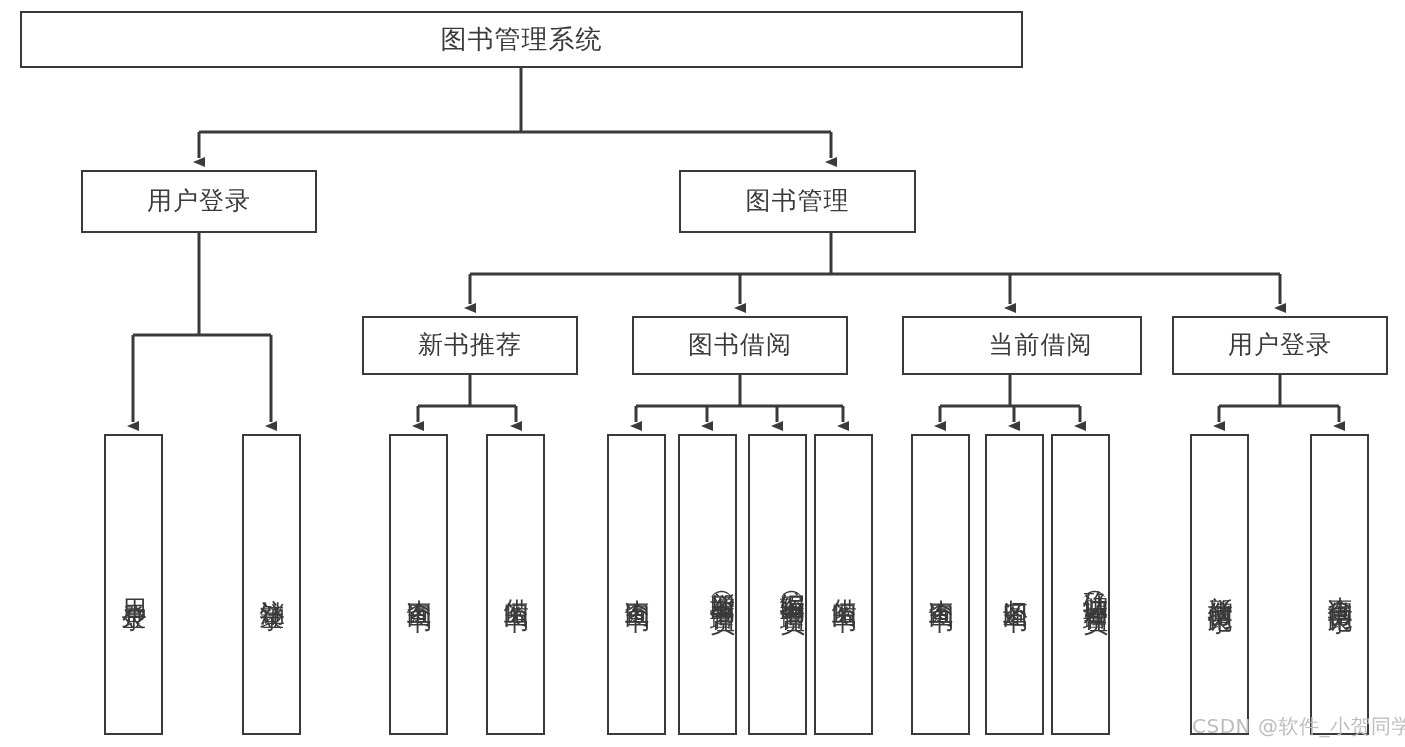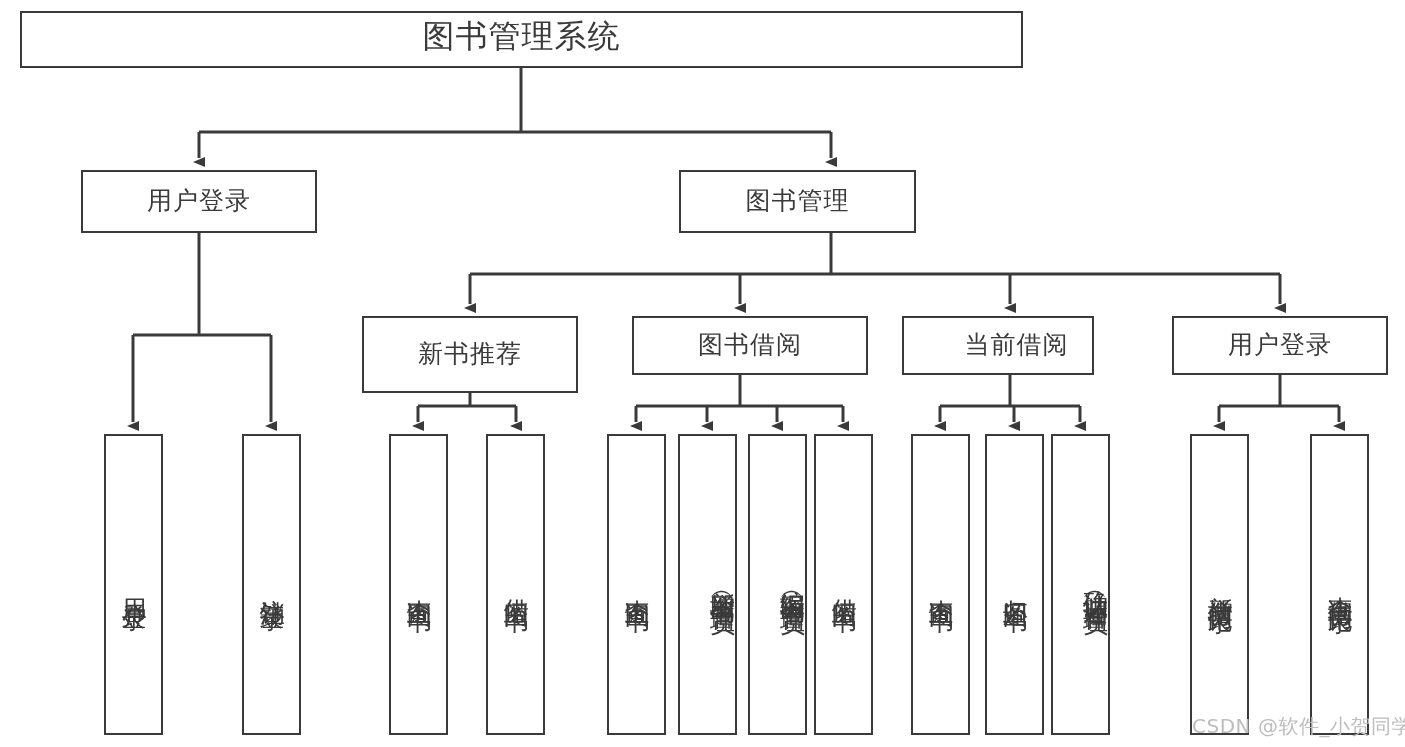--- a/index.html
+++ b/index.html
@@ -48,22 +48,21 @@
     line-height: 1.05;
     letter-spacing: 3px;
     padding: 4px 0;
   }
   .node.vert .vtext {
     writing-mode: vertical-rl;
     text-orientation: upright;
     display: block;
   }
   #root-node {
-    font-size: 32px;
-    font-family: Liberation Mono, monospace;
+    font-size: 26px;
   }
   .watermark {
     position: absolute;
     color: #bdbdbd;
     font-size: 20px;
     letter-spacing: 0.5px;
     white-space: nowrap;
     user-select: none;
   }
 </style>
@@ -127,29 +126,29 @@
   </div>
 
   <div class="node horiz" style="left:81px; top:170px; width:236px; height:63px;">
     <span>用户登录</span>
   </div>
 
   <div class="node horiz" style="left:679px; top:170px; width:237px; height:63px;">
     <span>图书管理</span>
   </div>
 
-  <div class="node horiz" style="left:362px; top:316px; width:216px; height:77px;">
+  <div class="node horiz" style="left:362px; top:316px; width:216px; height:59px;">
     <span>新书推荐</span>
   </div>
 
-  <div class="node horiz" style="left:632px; top:316px; width:236px; height:59px;">
+  <div class="node horiz" style="left:632px; top:316px; width:216px; height:59px;">
     <span>图书借阅</span>
   </div>
 
-  <div class="node horiz" style="left:902px; top:316px; width:192px; height:59px;padding-left:37px;">
+  <div class="node horiz" style="left:902px; top:316px; width:240px; height:59px;padding-left:37px;">
     <span>当前借阅</span>
   </div>
 
   <div class="node horiz" style="left:1172px; top:316px; width:216px; height:59px;">
     <span>用户登录</span>
   </div>
 
   <div class="node vert" style="left:104px; top:434px; width:59px; height:301px;">
     <span class="vtext">用户登录</span>
   </div>

